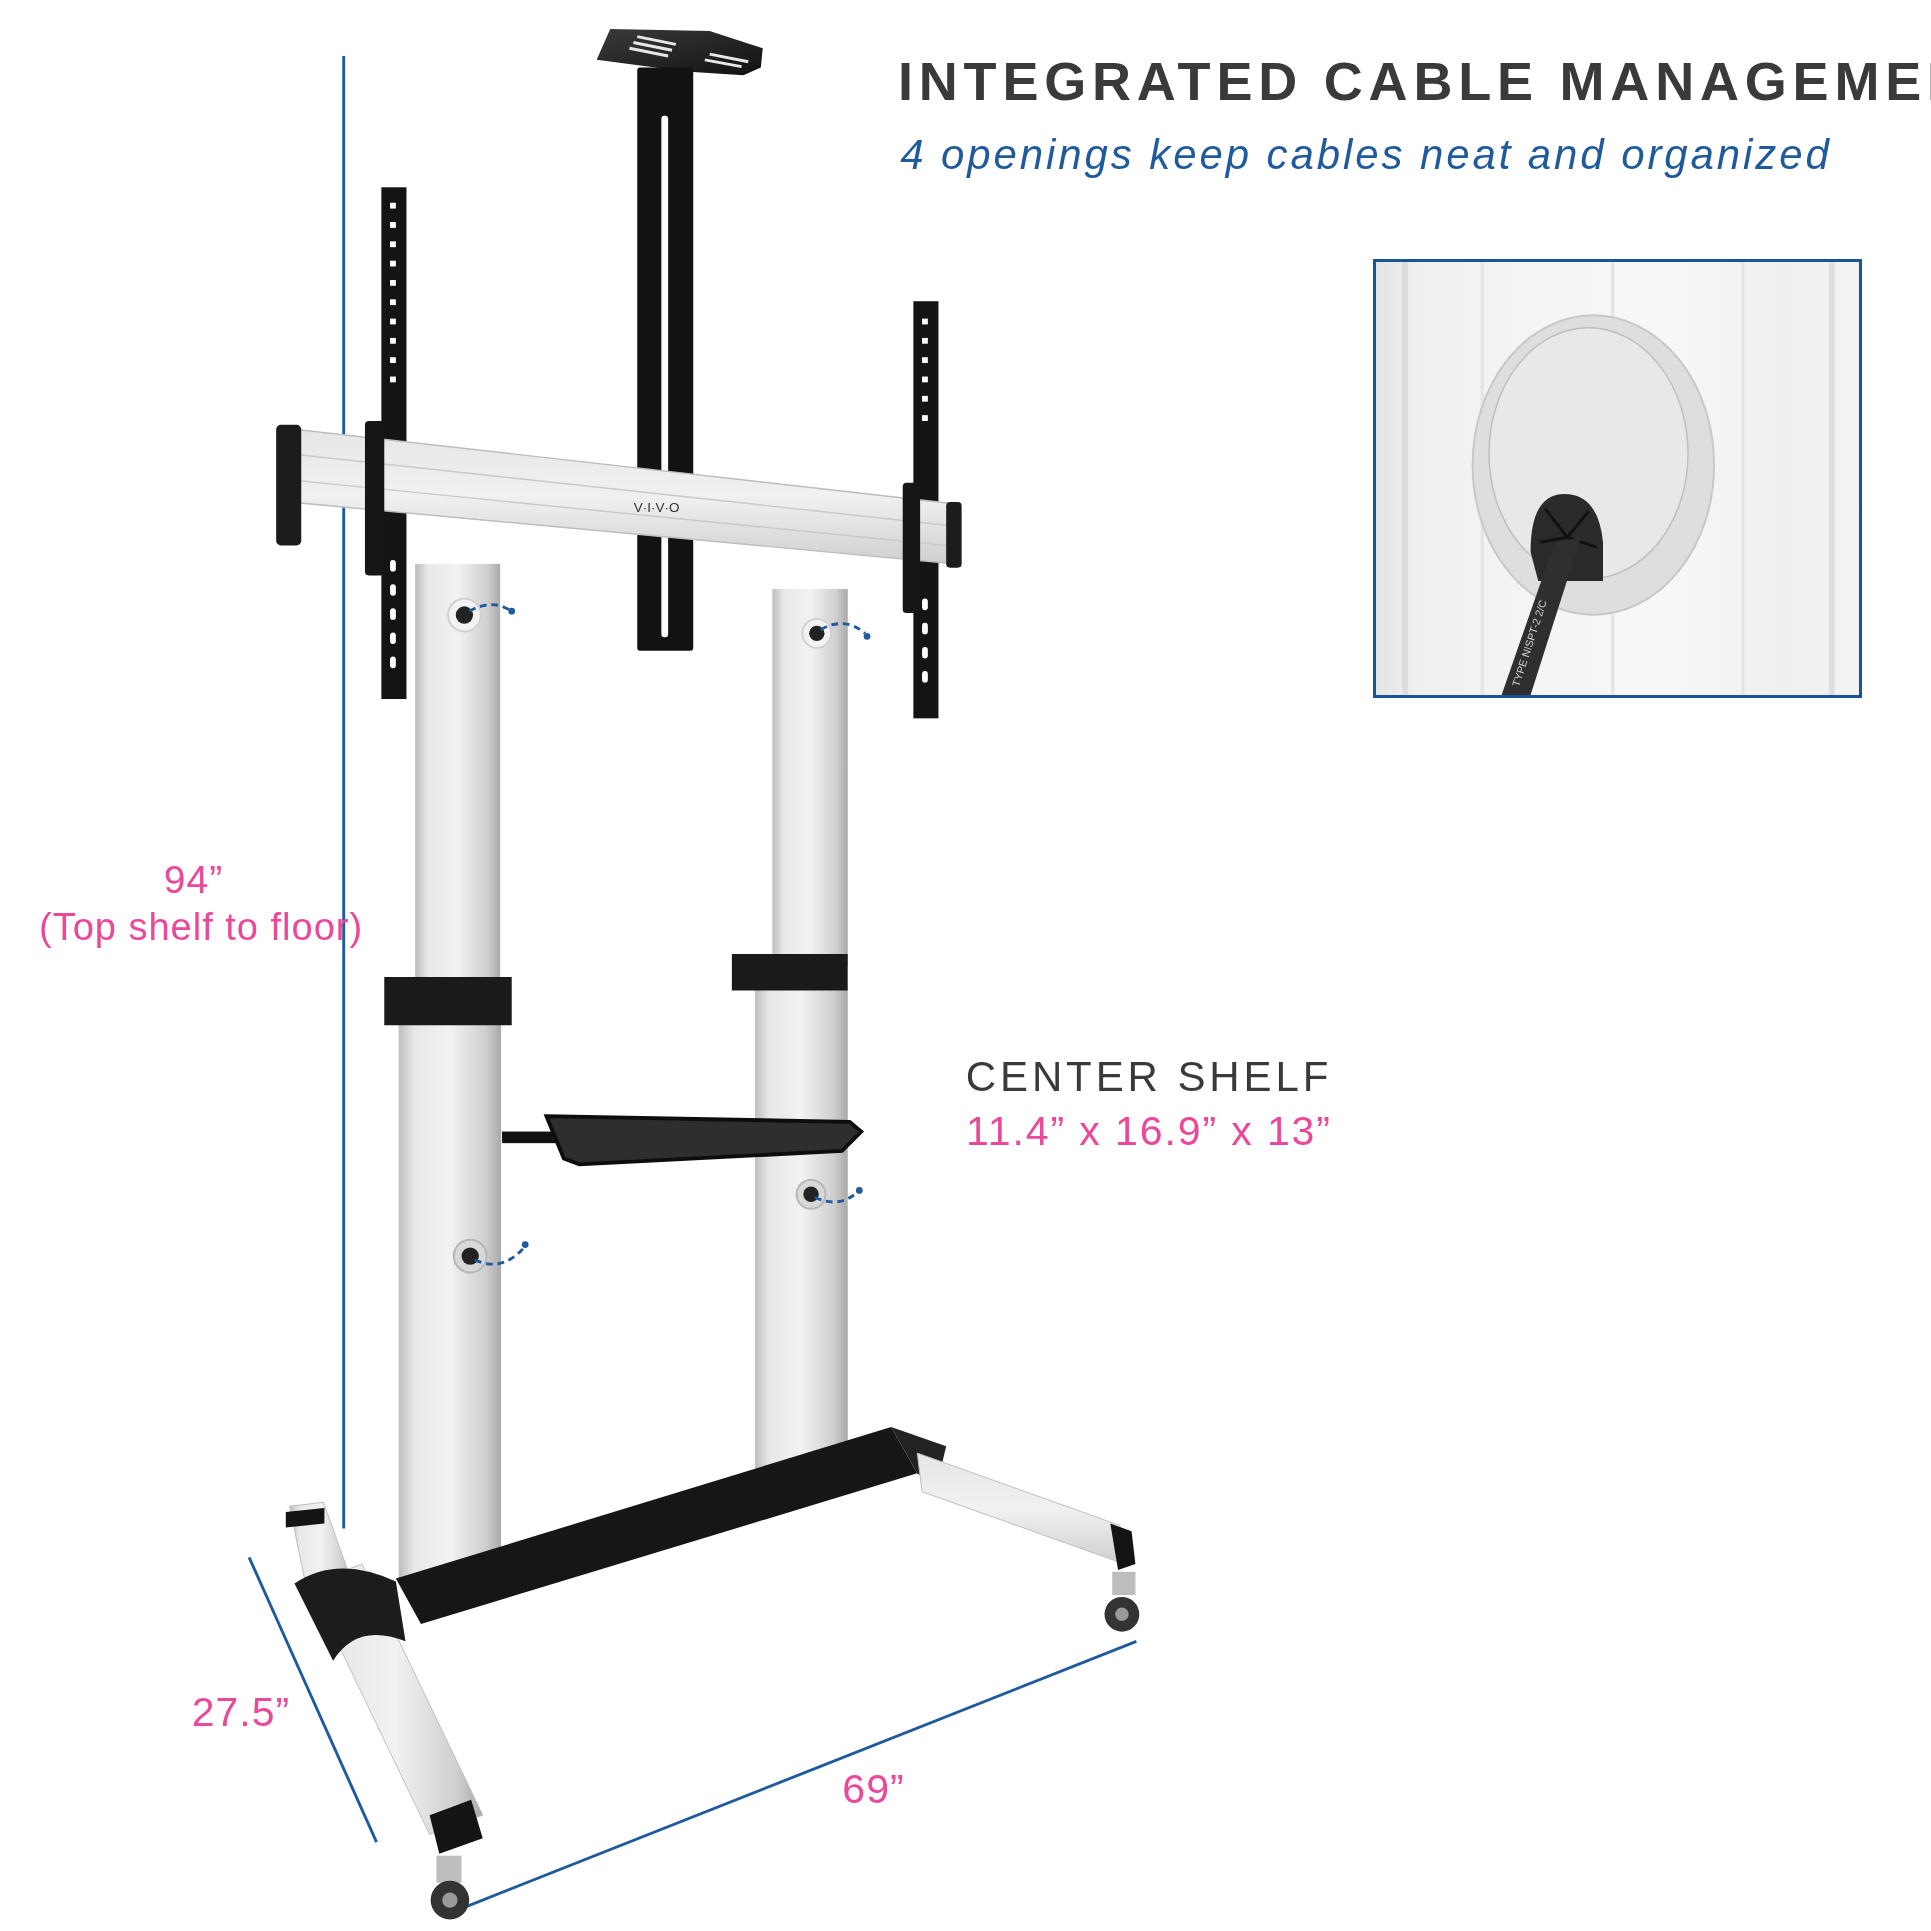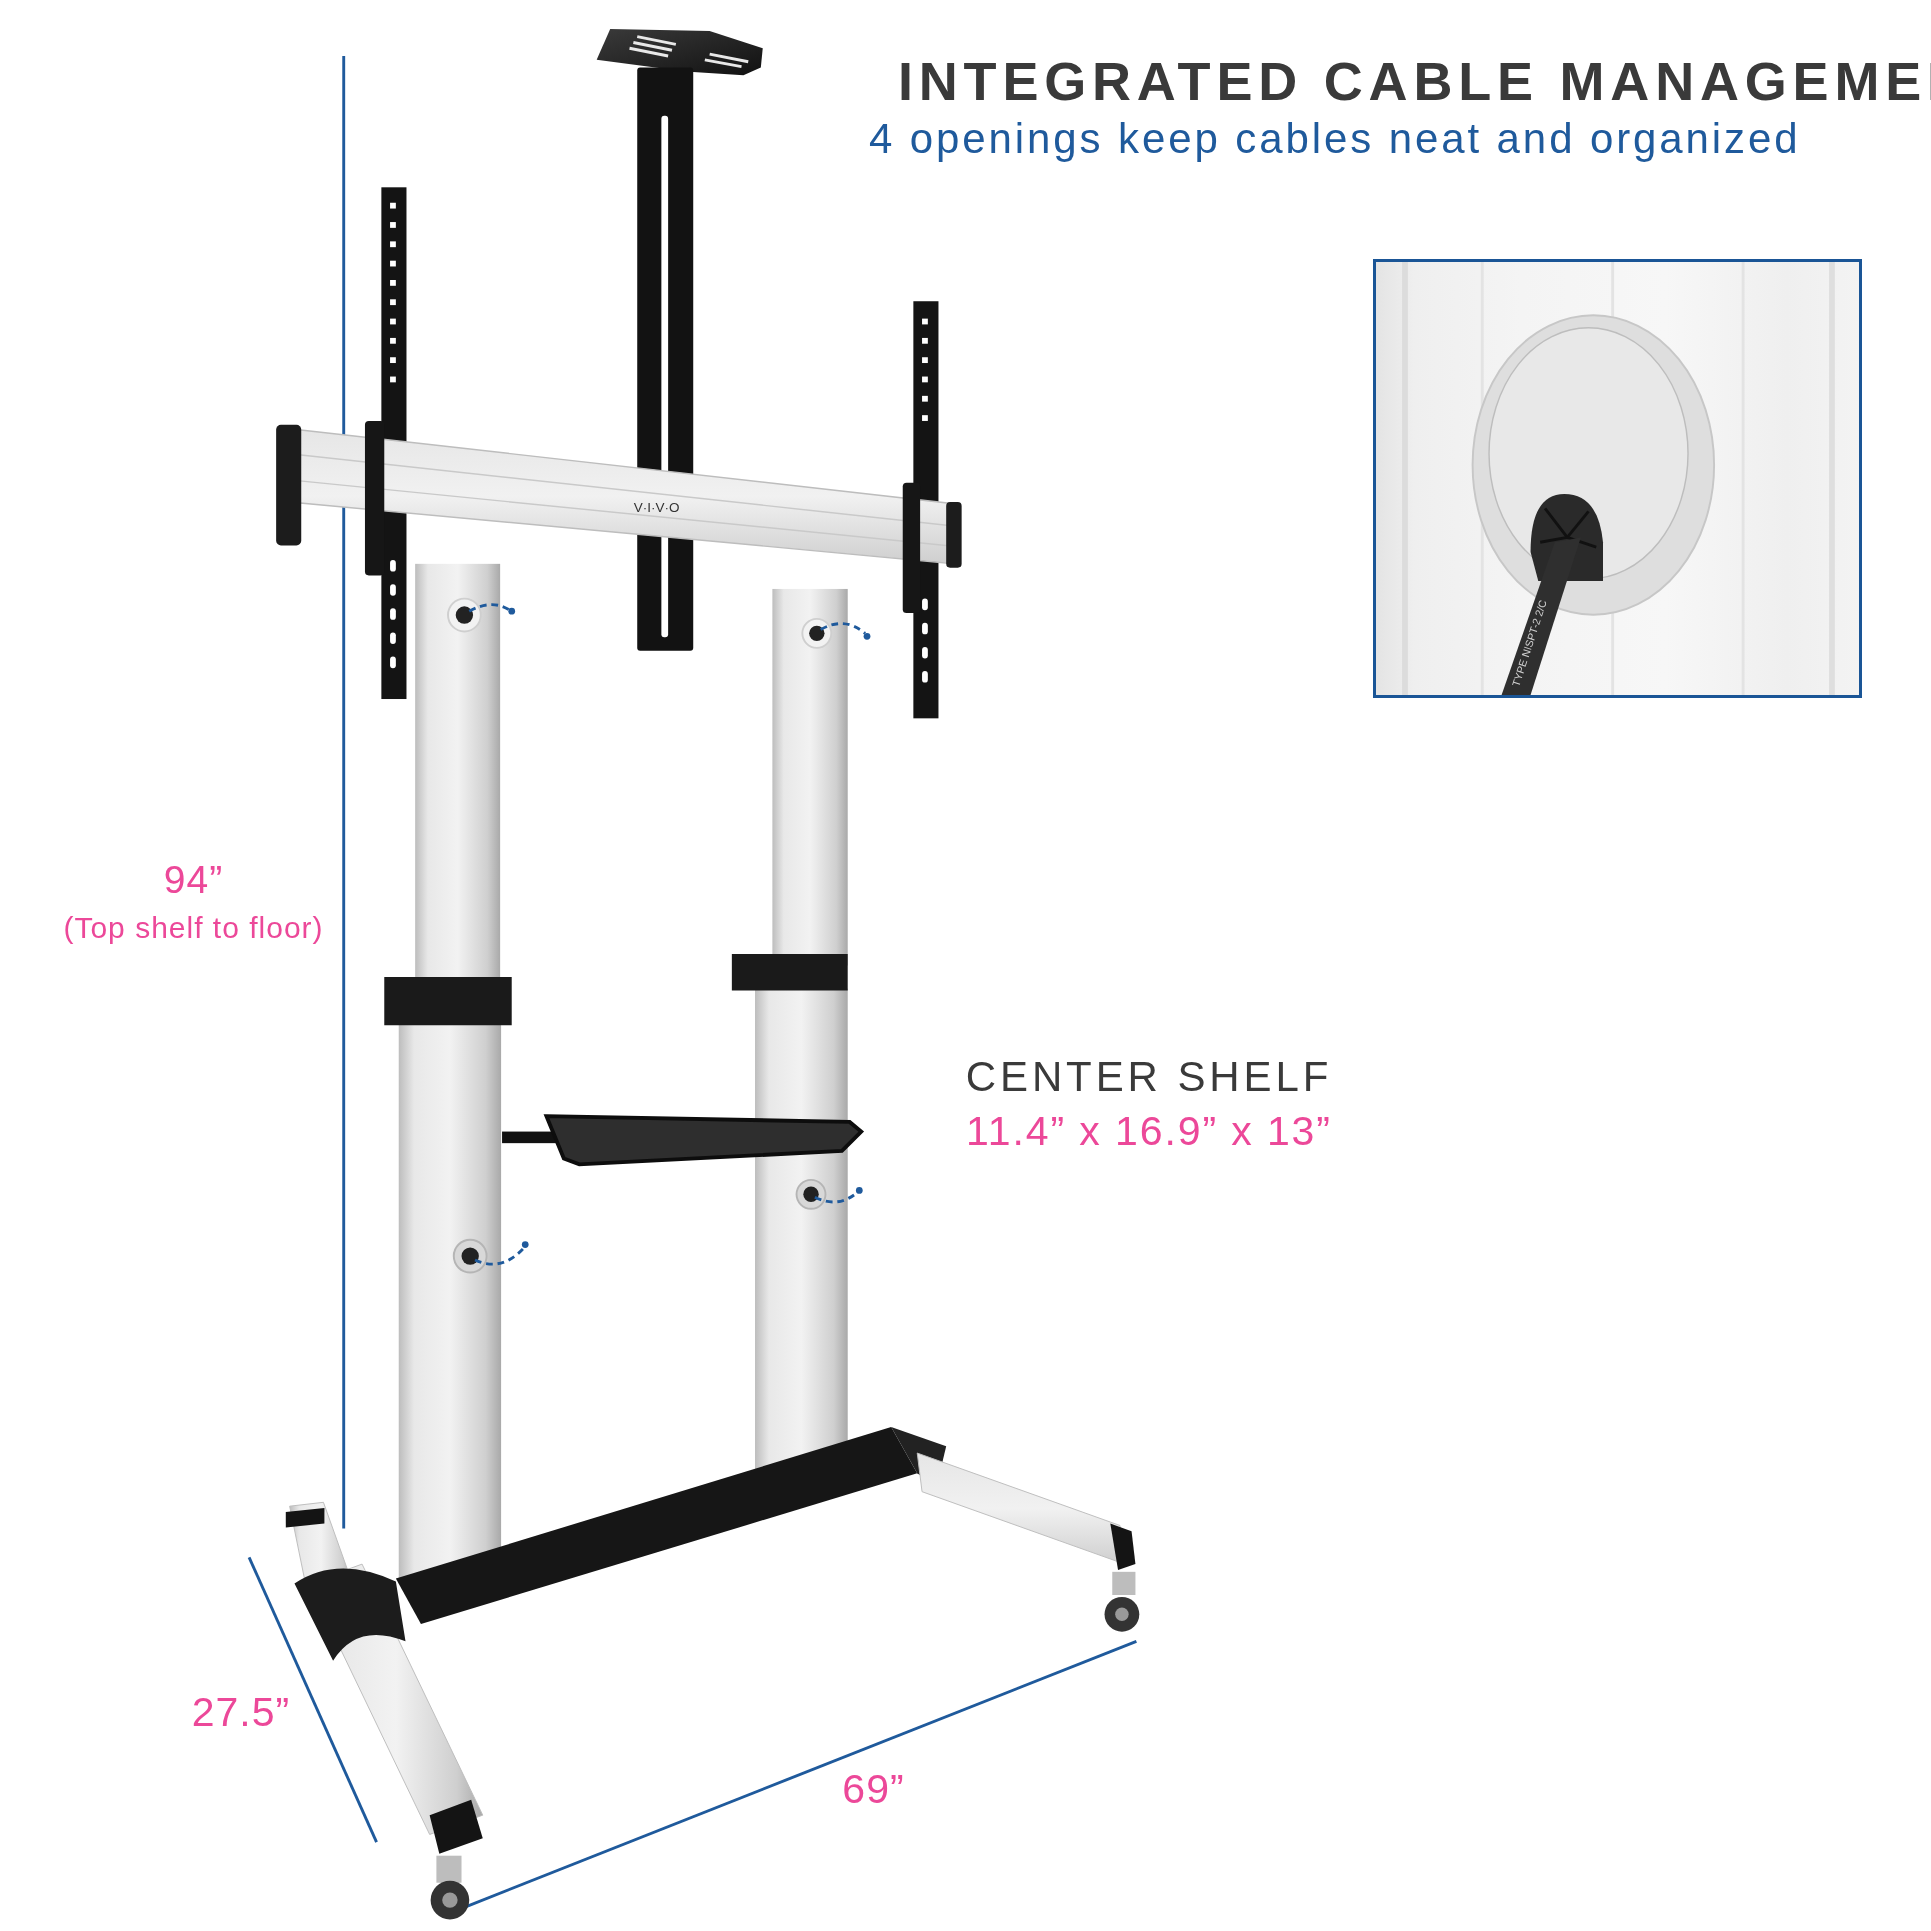--- a/index.html
+++ b/index.html
@@ -4,32 +4,33 @@
 <style>
   html, body { margin:0; padding:0; background:#ffffff; }
   body { width:1931px; height:1931px; position:relative; overflow:hidden; font-family:"Liberation Sans", "DejaVu Sans", sans-serif; }
   .abs { position:absolute; }
   .title {
     left:898px; top:50px; width:966px; text-align:right;
     font-size:54px; font-weight:700; color:#3a3a3a; letter-spacing:5.8px; line-height:62px;
     white-space:nowrap;
   }
   .subtitle {
-    left:869px; top:112px; width:994px; text-align:left;
+    left:869px; top:128px; width:994px; text-align:center;
     font-size:42px; font-weight:400; color:#1f5a9c; letter-spacing:2.9px; line-height:54px;
     white-space:nowrap;
+    font-style:italic;
   }
   .inset {
     left:1373px; top:259px; width:483px; height:433px;
     border:3.9px solid #1a5596; box-sizing:content-box; overflow:hidden;
     background:linear-gradient(90deg,#e4e4e4 0%,#efefef 8%,#f4f4f4 30%,#f7f7f7 60%,#efefef 85%,#f3f3f3 100%);
   }
   .dim { color:#ec4899; font-weight:400; white-space:nowrap; text-align:center; }
   .dim-94 { left:97px; top:857px; width:193px; font-size:39px; line-height:46px; letter-spacing:1px; }
-  .dim-94-note { left:39px; top:908px; width:309px; font-size:30px; line-height:39px; letter-spacing:1px; }
+  .dim-94-note { left:39px; top:908px; width:309px; font-size:38px; line-height:39px; letter-spacing:1px; }
   .shelf-title { left:956px; top:1052px; width:386px; font-size:42px; font-weight:400; color:#3a3a3a; letter-spacing:3.9px; text-align:center; white-space:nowrap; line-height:50px; }
   .shelf-dims { left:946px; top:1106px; width:406px; font-size:41px; line-height:50px; letter-spacing:1.9px;text-align:center; }
   .dim-275 { left:183px; top:1688px; width:116px; font-size:41px; line-height:48px; letter-spacing:1px; }
   .dim-45 { left:830px; top:1765px; width:87px; font-size:41px; line-height:48px; letter-spacing:1px; }
   svg.stand { position:absolute; left:0; top:0; width:1931px; height:1931px; }
 </style>
 </head>
 <body>
 
 <div class="abs title">INTEGRATED CABLE MANAGEMENT</div>

